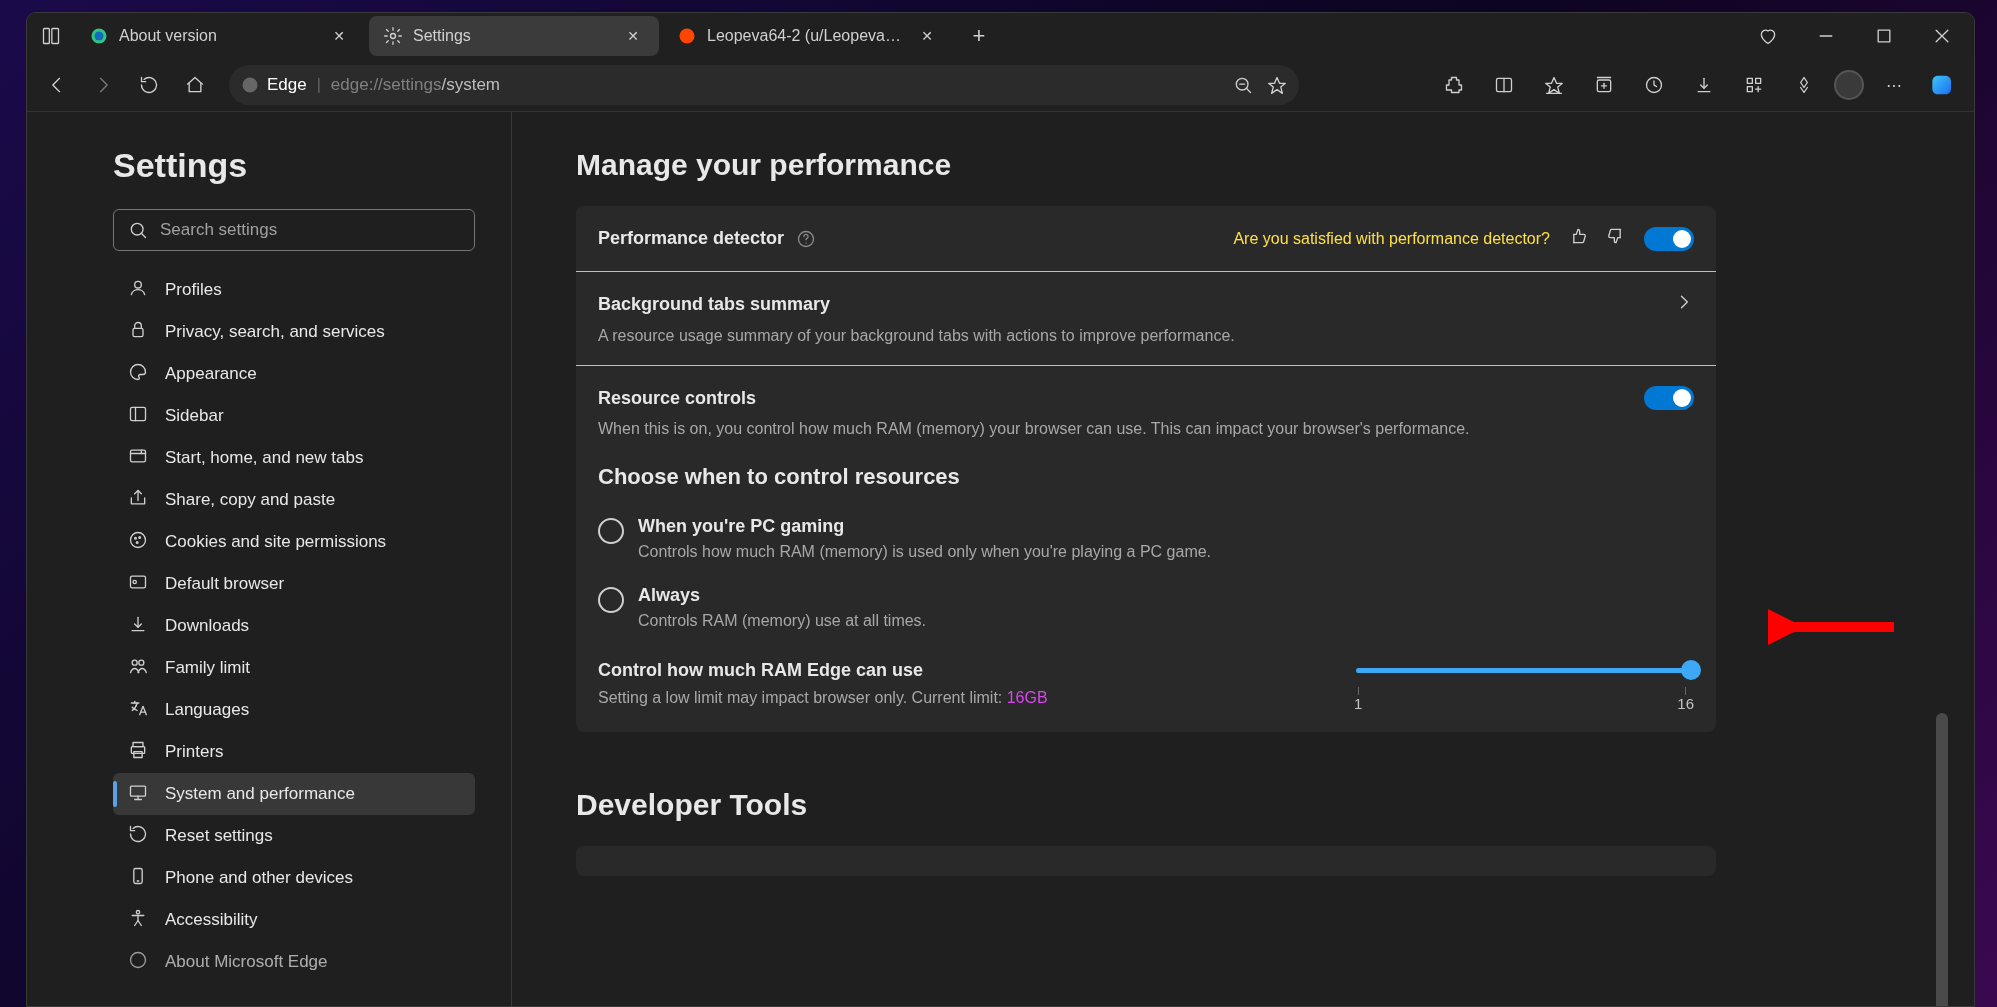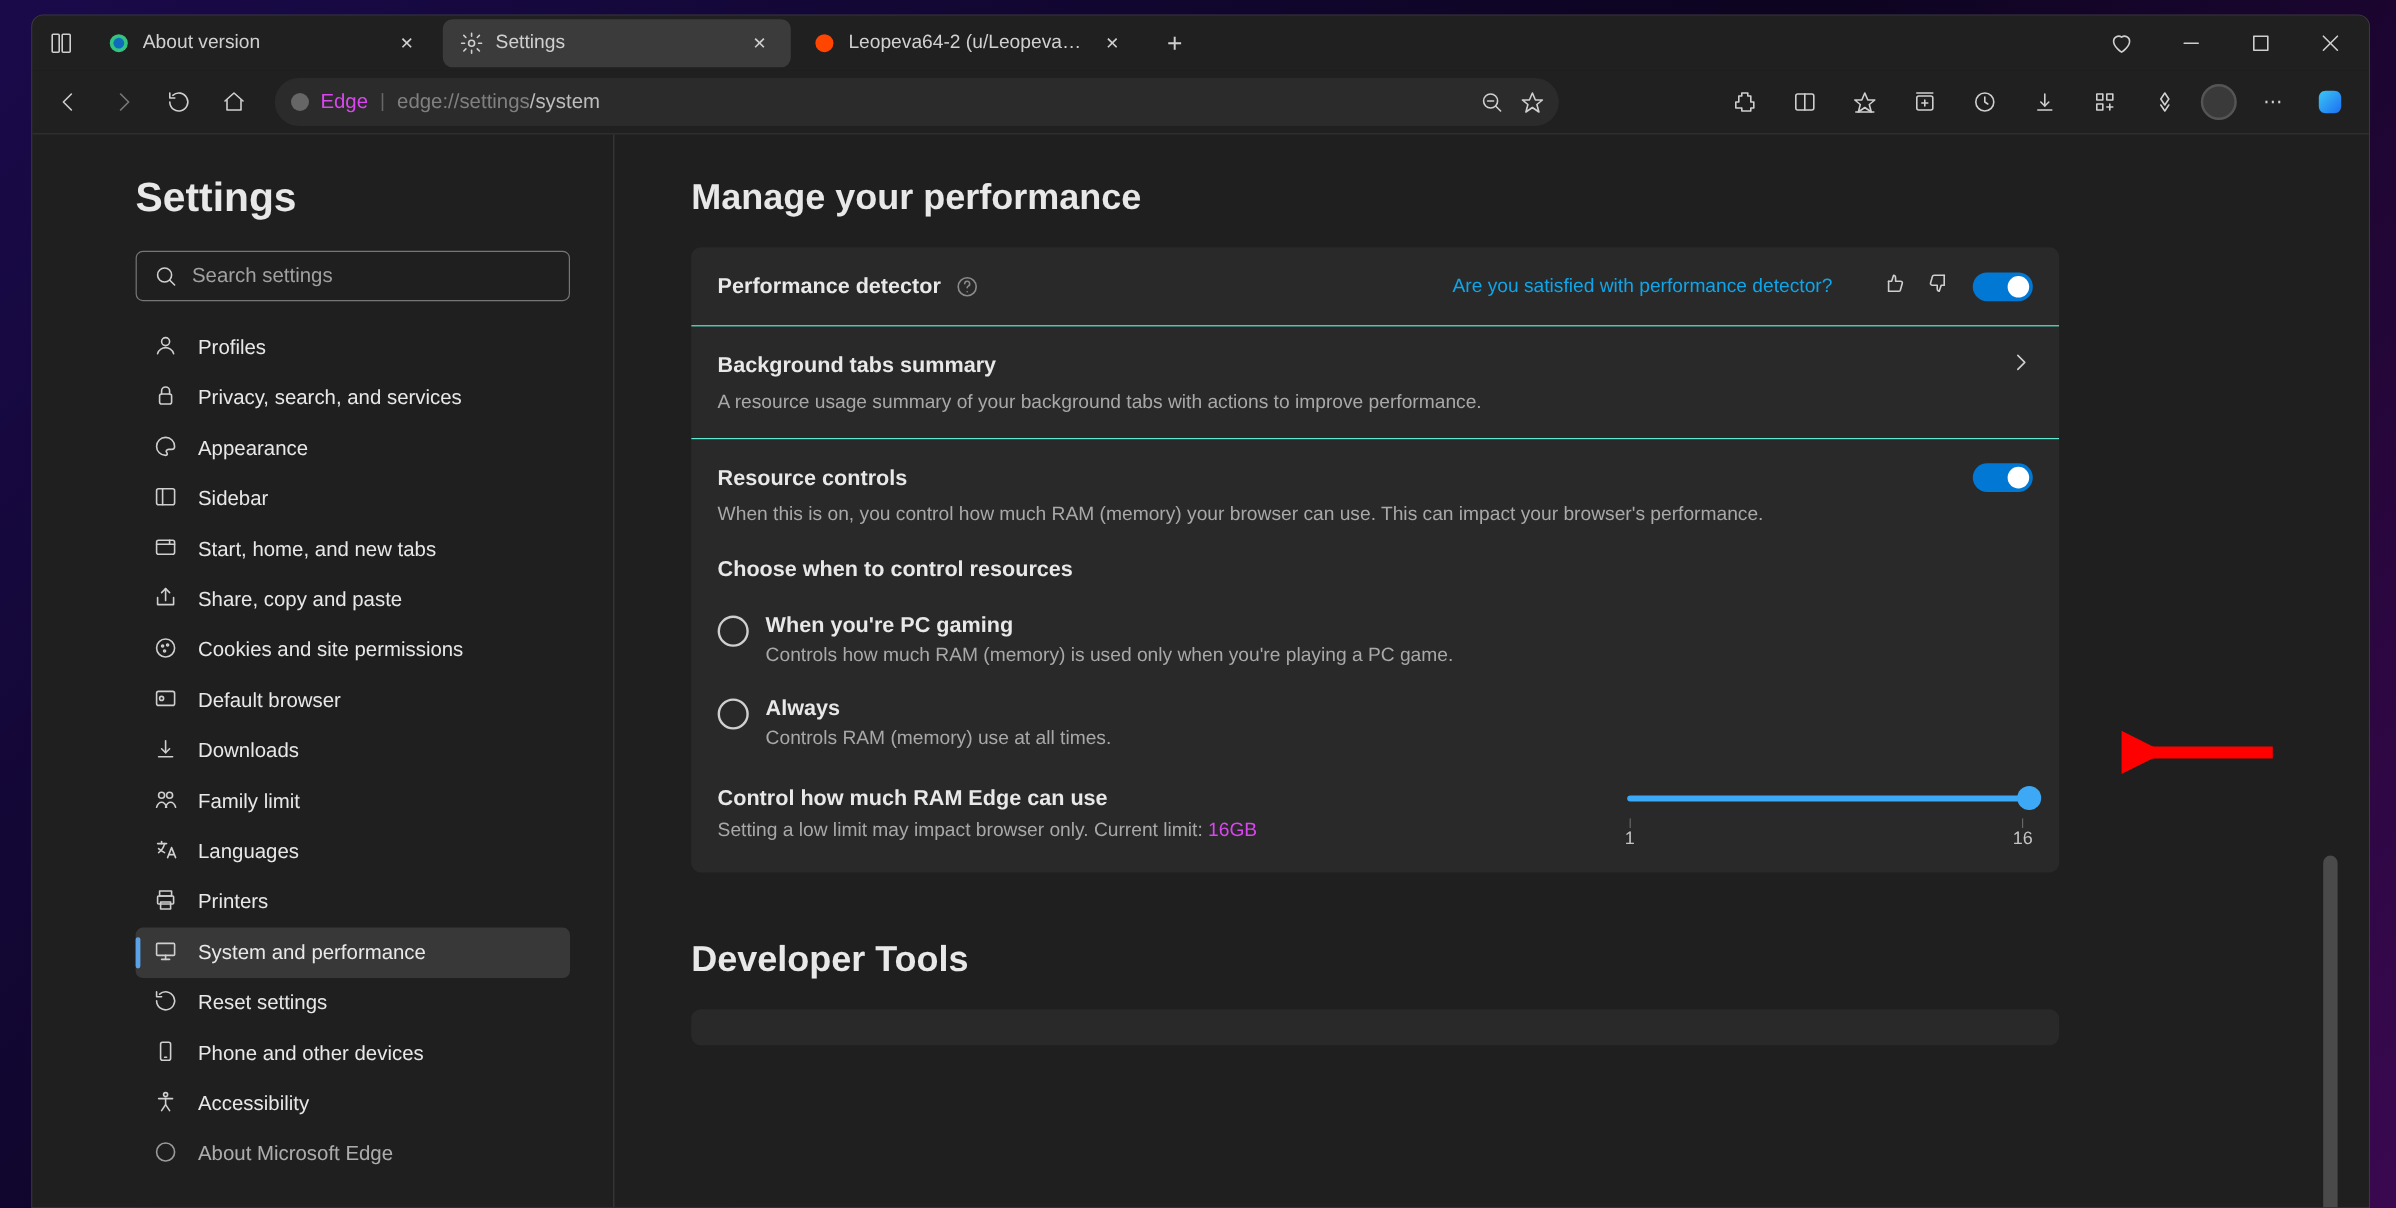--- a/index.html
+++ b/index.html
@@ -43,21 +43,21 @@
   }
   .tb-btn {
     width: 40px; height: 36px; display: flex; align-items: center; justify-content: center;
     color: #cfcfcf; border-radius: 6px;
   }
   .omnibox {
     flex: 0 0 auto; width: 1070px; height: 40px; margin: 0 8px;
     background: #2b2b2b; border-radius: 20px; display: flex; align-items: center;
     padding: 0 12px; gap: 10px;
   }
-  .omnibox .edge-chip { display: flex; align-items: center; gap: 8px; color: #d946ef; font-size: 17px; }
+  .omnibox .edge-chip { display: flex; align-items: center; gap: 8px; color: #ffffff; font-size: 17px; }
   .omnibox .sep { color: #666; }
   .omnibox .url { color: #bdbdbd; font-size: 17px; }
   .omnibox .url .dim { color: #808080; }
   .omnibox .right { margin-left: auto; display: flex; align-items: center; gap: 14px; color: #cfcfcf; }
   .right-cluster { margin-left: auto; display: flex; align-items: center; gap: 10px; }
   .avatar { width: 30px; height: 30px; border-radius: 50%; background: #3a3a3a; border: 2px solid #555; display: flex; align-items: center; justify-content: center; font-size: 12px; color: #888; }
   .copilot-btn { width: 40px; height: 40px; display: flex; align-items: center; justify-content: center; }
 
   
   .content-wrap { flex: 1; display: flex; background: #1f1f1f; border-top: 1px solid #333; overflow: hidden; }
@@ -97,33 +97,33 @@
   .card {
     width: 1140px; background: #292929; border-radius: 8px; overflow: hidden; margin-bottom: 56px;
   }
   .row { padding: 20px 22px; border-bottom: 1px solid #5eead4; }
   .row:last-child { border-bottom: none; }
   .row-head { display: flex; align-items: center; gap: 12px; }
   .row-title { font-size: 18px; font-weight: 600; }
   .row-desc { font-size: 16px; color: #a8a8a8; margin-top: 10px; }
   .row-right { margin-left: auto; display: flex; align-items: center; gap: 18px; }
   .chev { color: #cfcfcf; font-size: 18px; }
-  .feedback-q { font-size: 16px; color: #0ea5e9; margin-right: 23px; }
+  .feedback-q { font-size: 16px; color: #fde047; margin-right: 0; }
   .thumb { color: #cfcfcf; font-size: 18px; }
 
   .toggle {
     width: 50px; height: 24px; border-radius: 14px; position: relative;
     background: #0078d4;
   }
   .toggle::after {
     content: ""; position: absolute; right: 3px; top: 3px; width: 18px; height: 18px;
     background: #fff; border-radius: 50%;
   }
 
-  .subhead { font-size: 18px; font-weight: 600; margin: 10px 0 16px 0; }
+  .subhead { font-size: 22px; font-weight: 600; margin: 10px 0 16px 0; }
 
   .radio-row { display: flex; gap: 14px; padding: 10px 0 14px 0; }
   .radio {
     width: 26px; height: 26px; border: 2px solid #cfcfcf; border-radius: 50%; flex: 0 0 auto;
     margin-top: 2px;
   }
   .radio-label { font-size: 18px; font-weight: 600; }
   .radio-desc { font-size: 16px; color: #a8a8a8; margin-top: 6px; }
 
   .slider-wrap { margin-top: 8px; }

